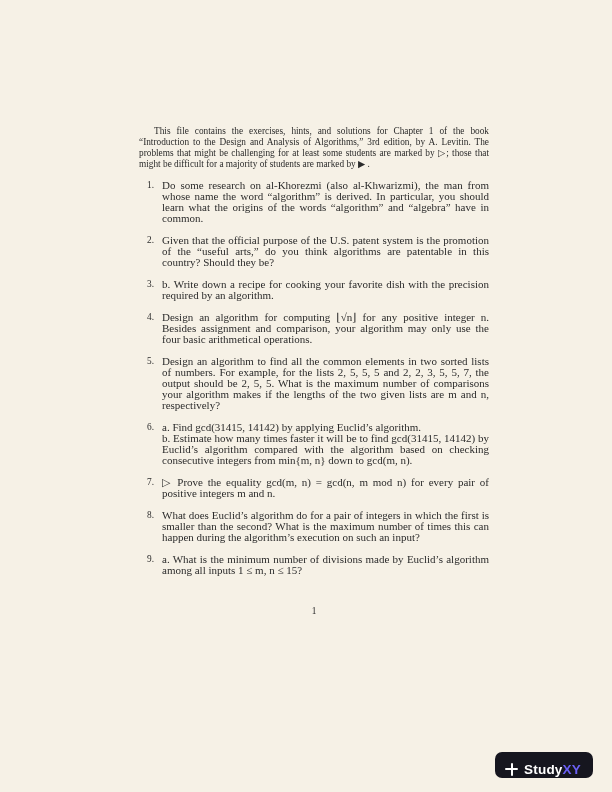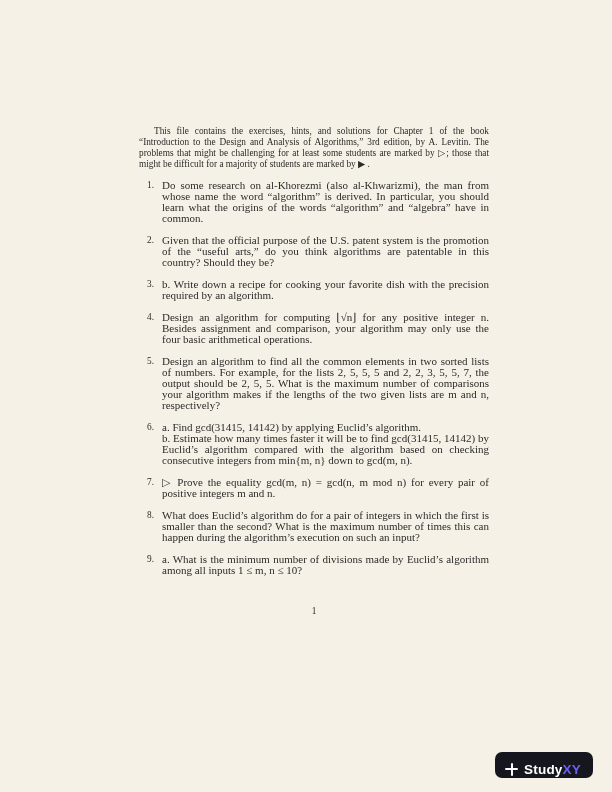--- a/index.html
+++ b/index.html
@@ -162,21 +162,21 @@
   <div class="exercise">
     <span class="num">8.</span>
     <div class="ex-body">
       <p>What does Euclid’s algorithm do for a pair of integers in which the first is smaller than the second?  What is the maximum number of times this can happen during the algorithm’s execution on such an input?</p>
     </div>
   </div>
 
   <div class="exercise">
     <span class="num">9.</span>
     <div class="ex-body">
-      <p>a. What is the minimum number of divisions made by Euclid’s algorithm among all inputs 1 ≤ m, n ≤ 10?</p>
+      <p>a. What is the minimum number of divisions made by Euclid’s algorithm among all inputs 1 ≤ m, n ≤ 15?</p>
     </div>
   </div>
 
   <div class="page-number">1</div>
 
 </div>
 
 <div class="badge">
   <span class="plus"></span>
   <span class="brand"><span class="study">Study</span><span class="xy">XY</span></span>

